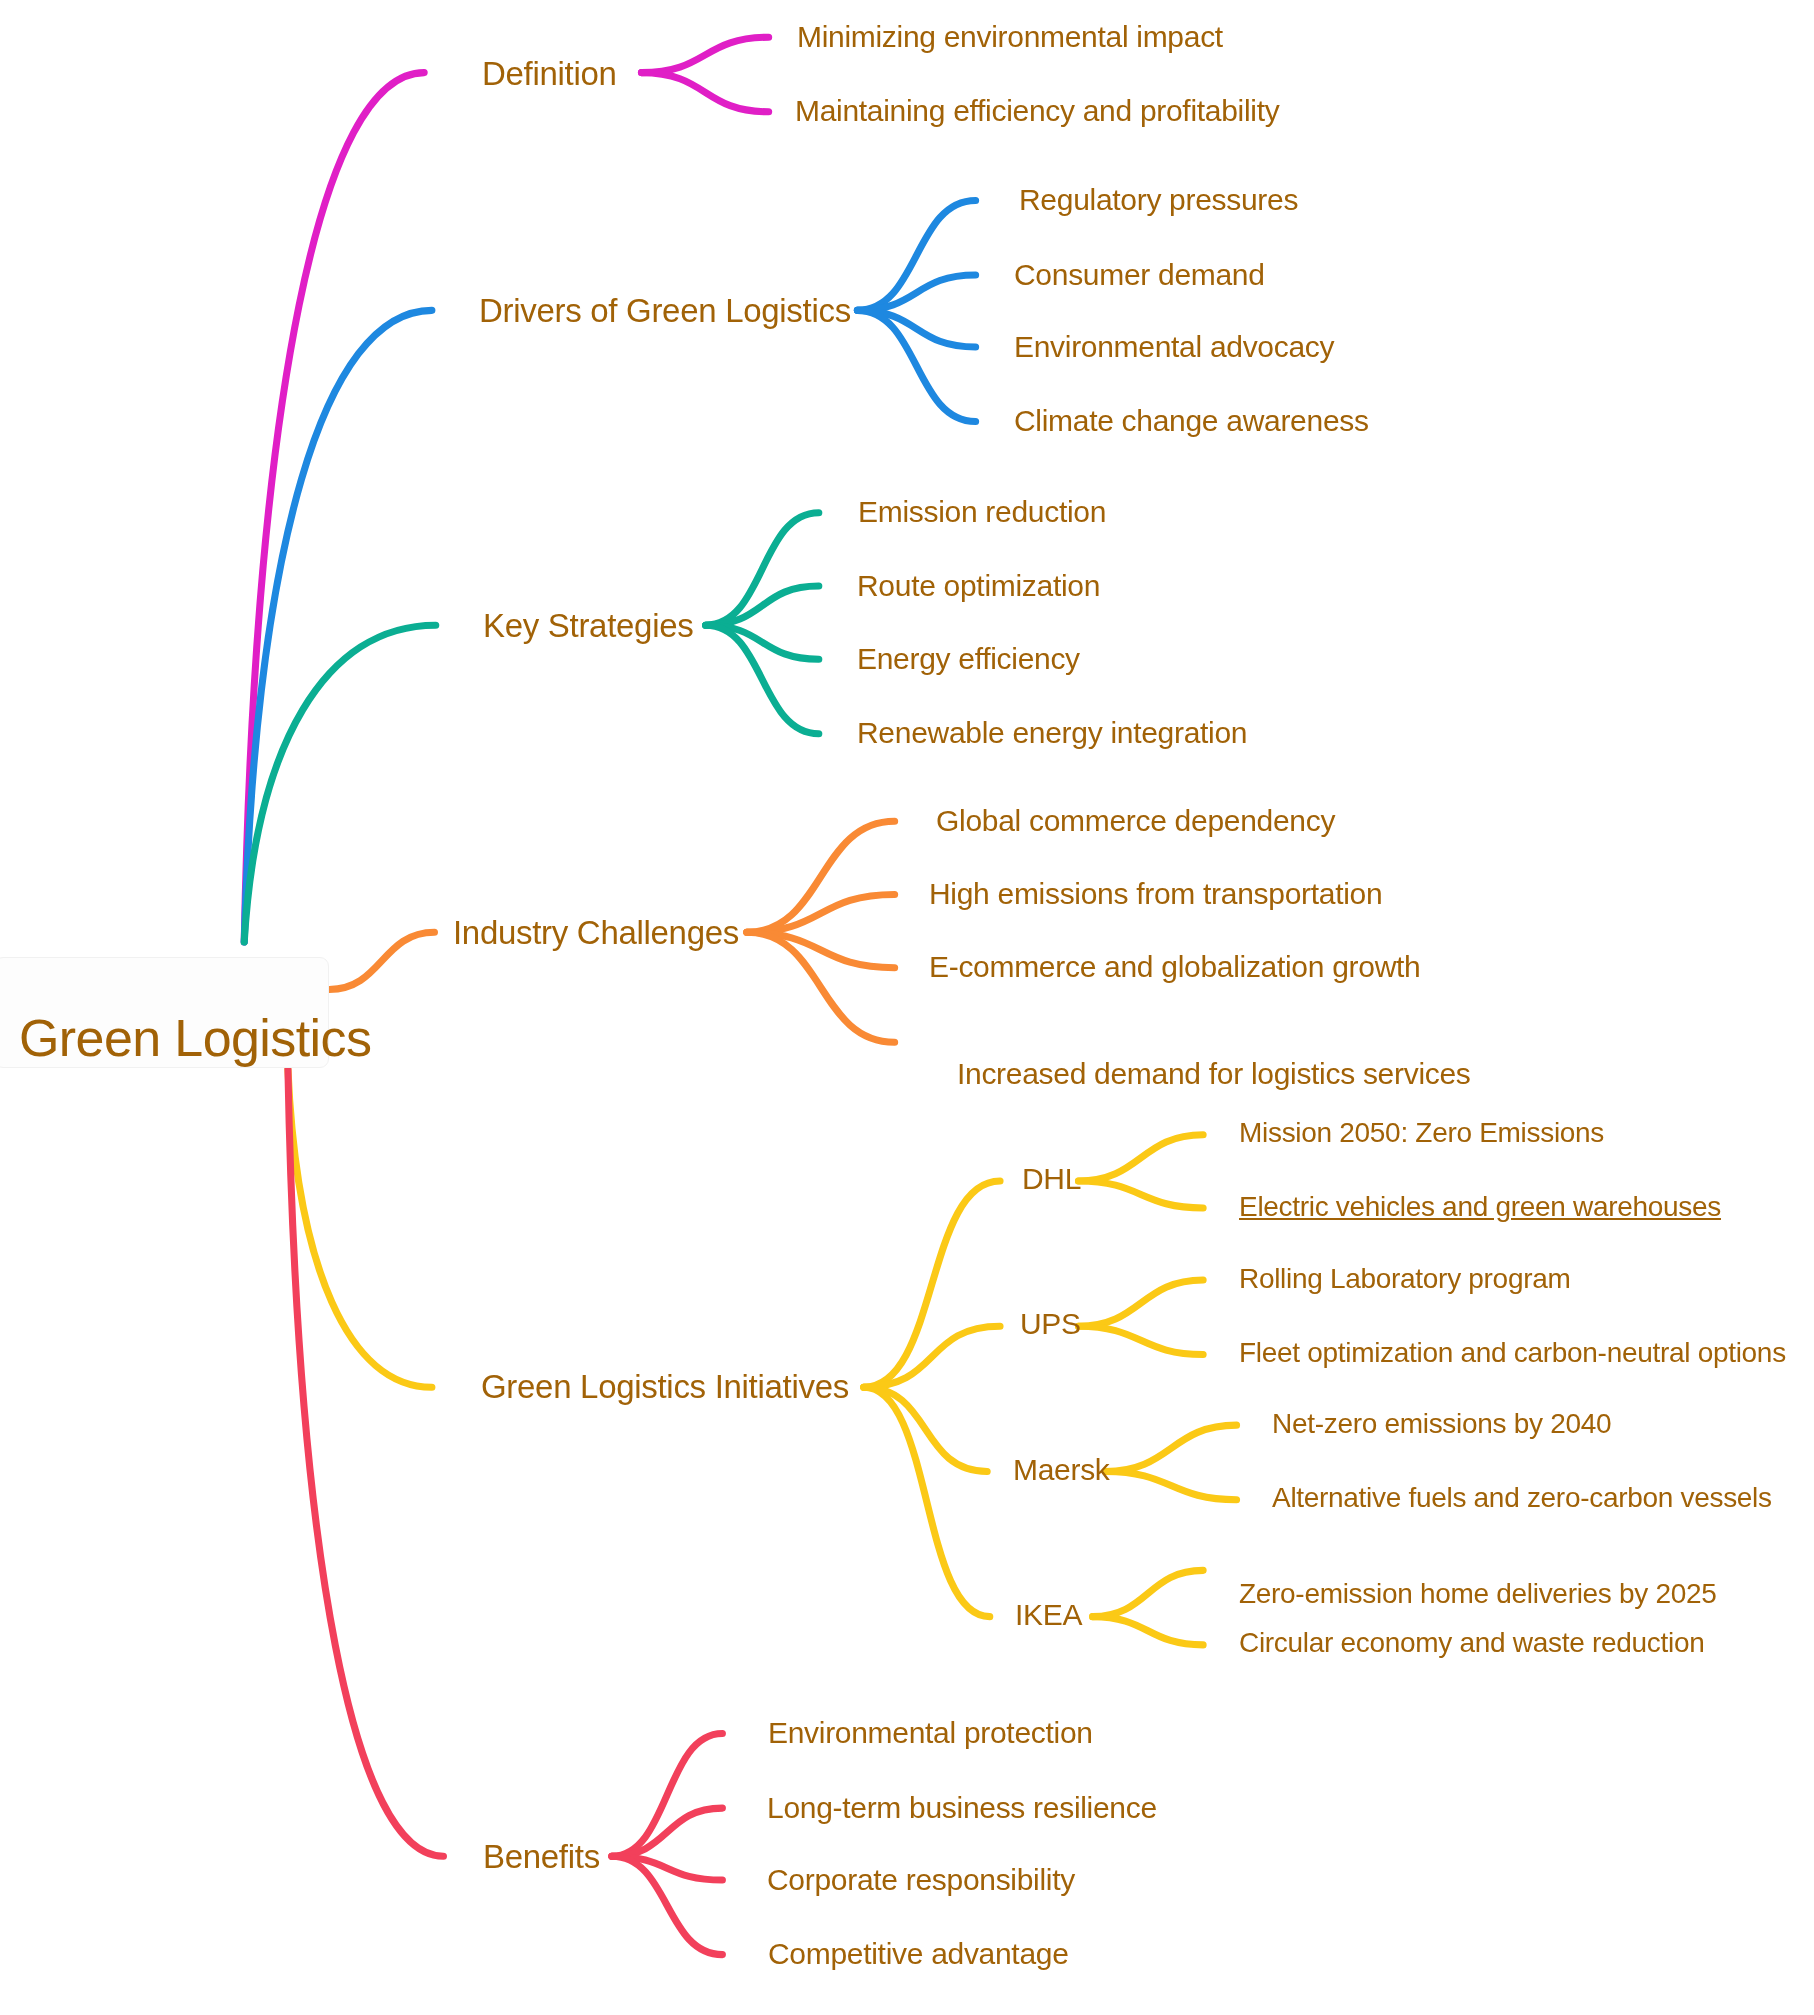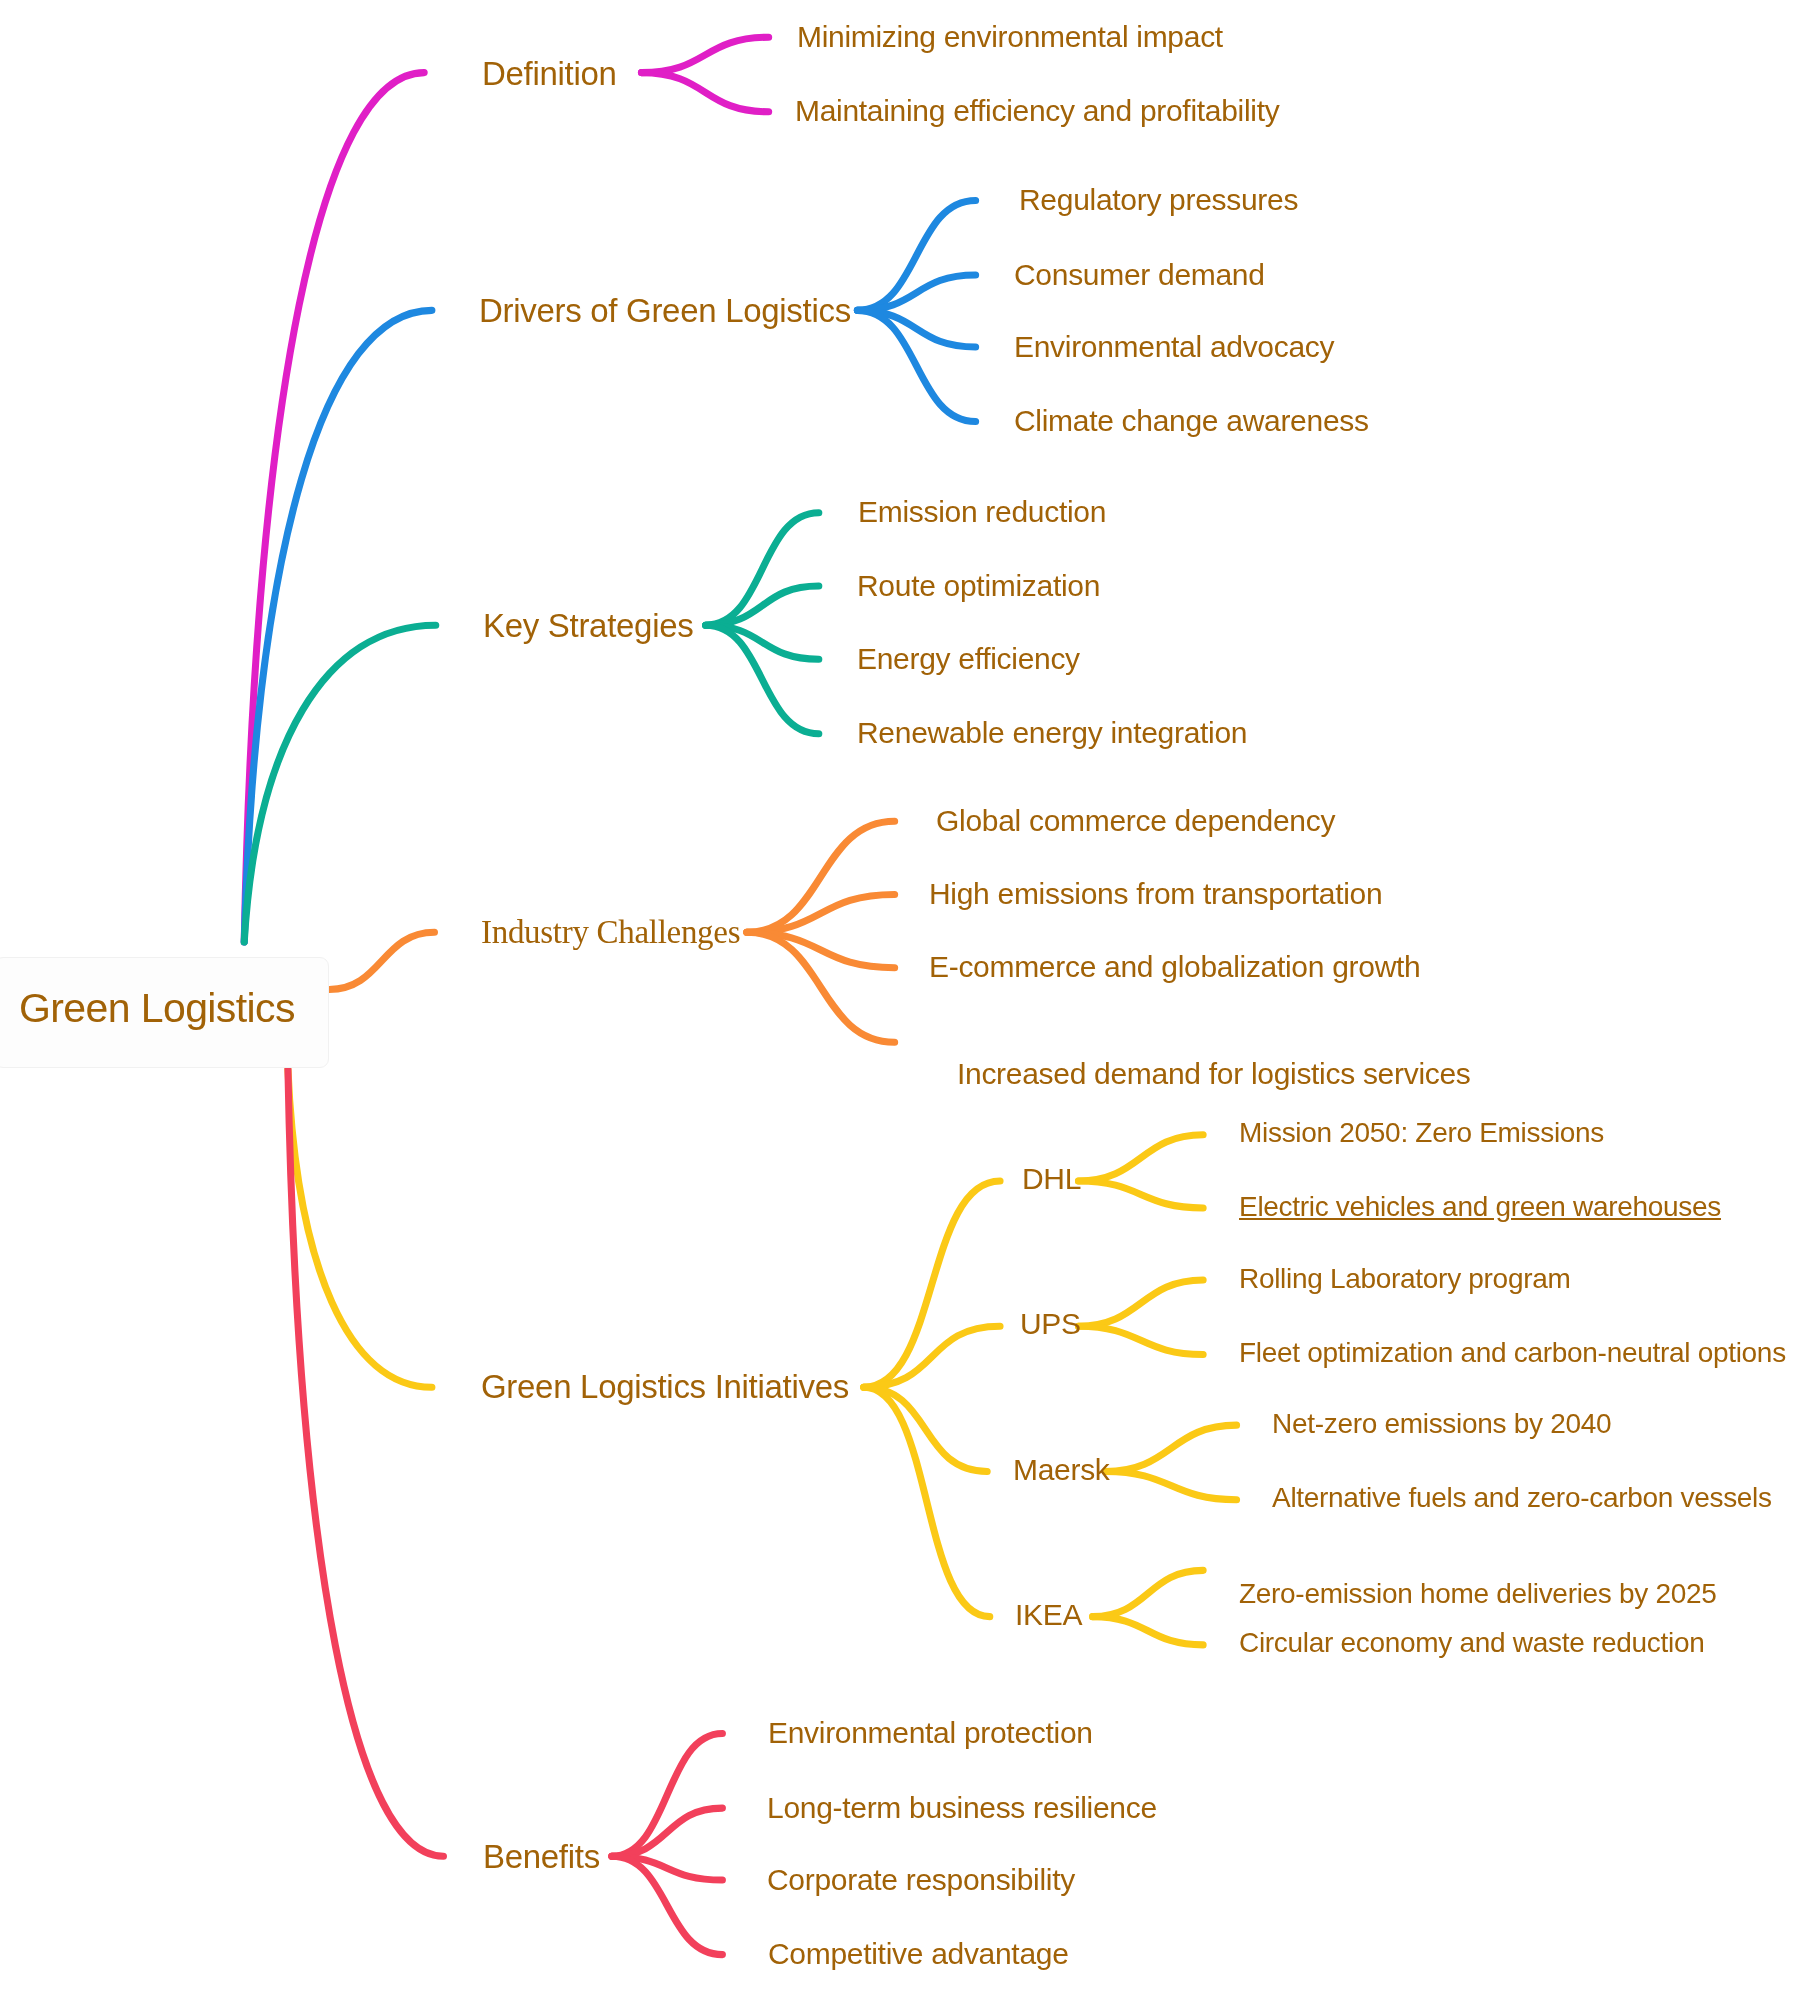--- a/index.html
+++ b/index.html
@@ -14,22 +14,23 @@
   #edges{position:absolute;left:0;top:0;width:1815px;height:2015px;}
   .node-label{
     position:absolute;
     color:#a16207;
     white-space:nowrap;
     line-height:1;
     font-weight:400;
     letter-spacing:-0.3px;
   }
   .lvl0{
-    font-size:41px;
+    font-size:52px;
     letter-spacing:-0.6px;
+    margin-top:24px;
   }
   .lvl1{font-size:33px;}
   .lvl2{font-size:30px;}
   .lvl3{font-size:28px;}
   #root-box{
     position:absolute;
     background:#FDFDFD;
     border:0.6px solid #F1F1F1;
     border-radius:9px;
     box-sizing:border-box;
@@ -92,21 +93,21 @@
       <div class="node-label lvl1" style="left: 479px; top: 294px;">Drivers of Green Logistics</div>
       <div class="node-label lvl2" style="left: 1019px; top: 185px;">Regulatory pressures</div>
       <div class="node-label lvl2" style="left: 1014px; top: 260px;">Consumer demand</div>
       <div class="node-label lvl2" style="left: 1014px; top: 332px;">Environmental advocacy</div>
       <div class="node-label lvl2" style="left: 1014px; top: 406px;">Climate change awareness</div>
       <div class="node-label lvl1" style="left: 483px; top: 609px;">Key Strategies</div>
       <div class="node-label lvl2" style="left: 858px; top: 497px; text-align: right;">Emission reduction</div>
       <div class="node-label lvl2" style="left: 857px; top: 571px;">Route optimization</div>
       <div class="node-label lvl2" style="left: 857px; top: 644px;">Energy efficiency</div>
       <div class="node-label lvl2" style="left: 857px; top: 718px;">Renewable energy integration</div>
-      <div class="node-label lvl1" style="left: 481px; top: 916px; font-family: Liberation Serif, serif;">Industry Challenges</div>
+      <div class="node-label lvl1" style="left: 453px; top: 916px;">Industry Challenges</div>
       <div class="node-label lvl2" style="left: 936px; top: 806px;">Global commerce dependency</div>
       <div class="node-label lvl2" style="left: 929px; top: 879px;">High emissions from transportation</div>
       <div class="node-label lvl2" style="left: 929px; top: 952px;">E-commerce and globalization growth</div>
       <div class="node-label lvl2" style="left: 957px; top: 1027px; margin-top: 32px;">Increased demand for logistics services</div>
       <div class="node-label lvl1" style="left: 481px; top: 1370px;">Green Logistics Initiatives</div>
       <div class="node-label lvl2" style="left: 1022px; top: 1164px;">DHL</div>
       <div class="node-label lvl3" style="left: 1239px; top: 1119px;">Mission 2050: Zero Emissions</div>
       <div class="node-label lvl3" style="left: 1239px; top: 1193px; text-decoration: underline;">Electric vehicles and green warehouses</div>
       <div class="node-label lvl2" style="left: 1020px; top: 1309px;">UPS</div>
       <div class="node-label lvl3" style="left: 1239px; top: 1265px;">Rolling Laboratory program</div>

